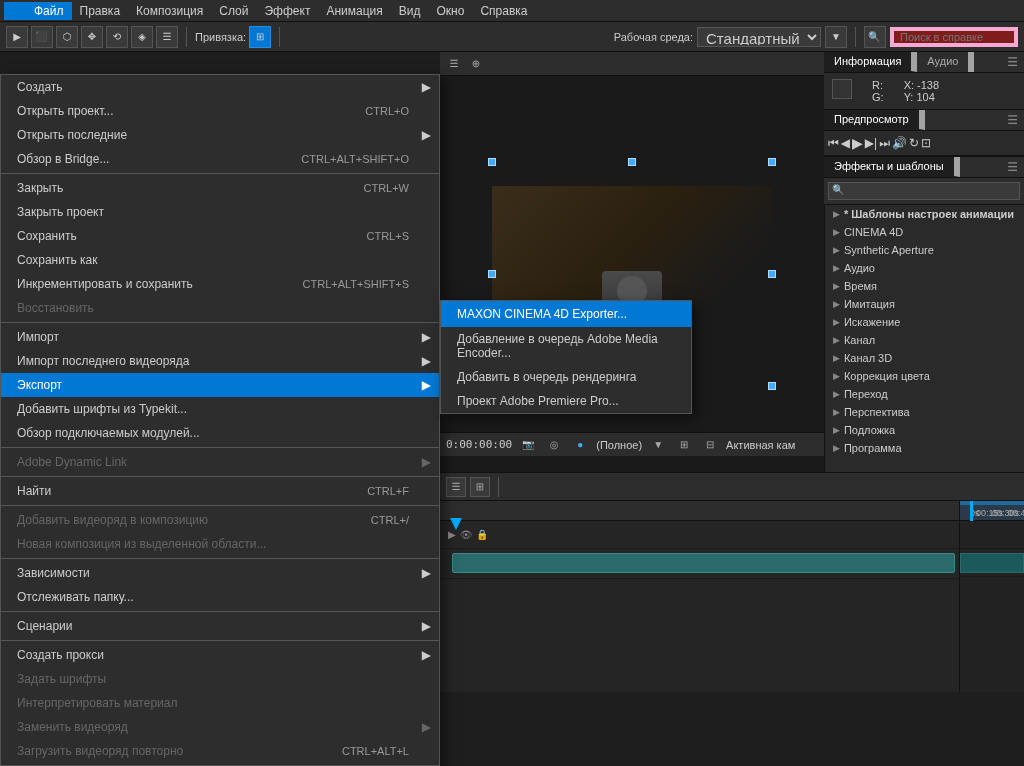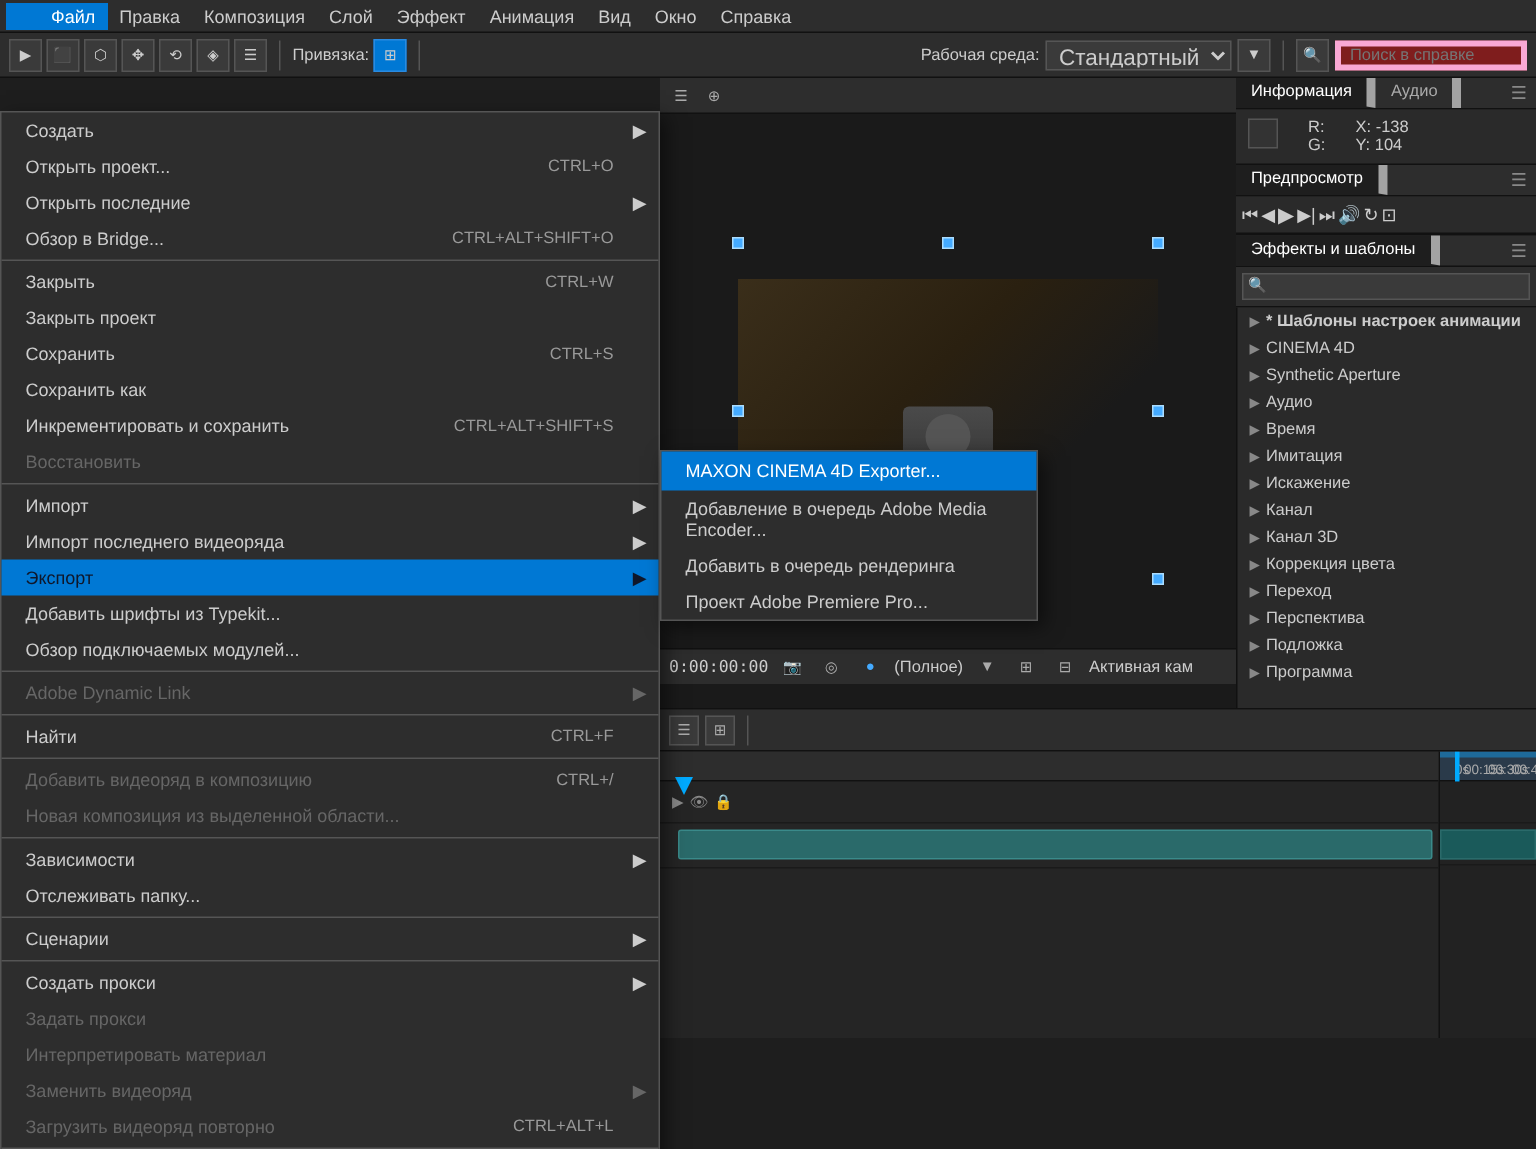--- a/index.html
+++ b/index.html
@@ -120,21 +120,21 @@
       display: flex;
       align-items: center;
       justify-content: space-between;
       white-space: nowrap;
       font-size: 12px;
       color: #cccccc;
       position: relative;
     }
     .menu-item.highlighted {
       background: #0078d4;
-      color: #0f172a;
+      color: #ffffff;
     }
     .menu-item.disabled {
       color: #666;
       cursor: default;
     }
     .menu-item .shortcut {
       color: #999;
       font-size: 11px;
       margin-left: 40px;
     }
@@ -547,21 +547,21 @@
       <div class="menu-item">
         <span>Сценарии</span>
         <span class="arrow">▶</span>
       </div>
       <div class="menu-separator"></div>
       <div class="menu-item">
         <span>Создать прокси</span>
         <span class="arrow">▶</span>
       </div>
       <div class="menu-item disabled">
-        <span>Задать прокси</span>
+        <span>Задать шрифты</span>
       </div>
       <div class="menu-item disabled">
         <span>Интерпретировать материал</span>
       </div>
       <div class="menu-item disabled">
         <span>Заменить видеоряд</span>
         <span class="arrow">▶</span>
       </div>
       <div class="menu-item disabled">
         <span>Загрузить видеоряд повторно</span>

